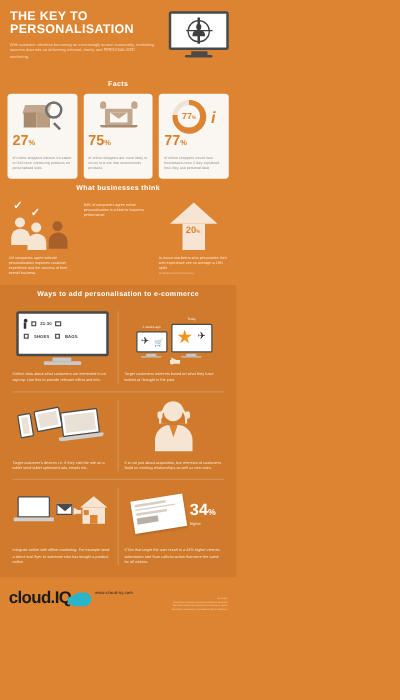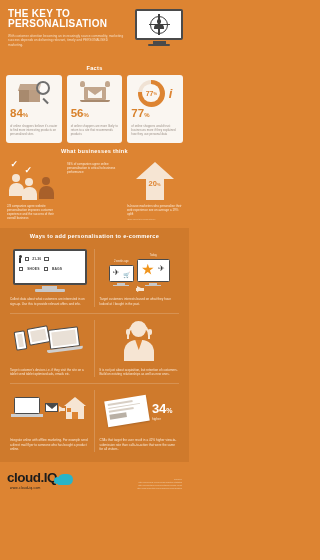--- a/index.html
+++ b/index.html
@@ -305,21 +305,21 @@
   .cta-card .ln { height:1.6px; background:#d8cfc4; margin-bottom:2px; }
   .cta-card .ln.w1 { width:70%; } .cta-card .ln.w2 { width:88%; }
   .cta-card .btn { width:17px; height:5px; background:#b9b0a5; margin-top:2px; }
   .cta-pct { text-align:left; }
   .cta-pct .big { font-size:13px; font-weight:bold; color:#ffffff; line-height:13px; }
   .cta-pct .big .sm { font-size:7px; }
   .cta-pct .sub { font-size:3.2px; color:#fbe8d5; margin-top:0px; }
 
   
   .footer { position:relative; height:46px; padding:9px 7px 0 7px; }
-  .logo-wrap { display:flex; flex-direction:column; align-items:flex-start; }
+  .logo-wrap { display:flex; flex-direction:row; align-items:flex-start; }
   .logo { display:flex; align-items:center; }
   .logo .txt { font-size:13.5px; font-weight:bold; color:#1c1c1c; letter-spacing:-.5px; line-height:14px; }
   .logo .cloud {
     width:15px; height:11px; background:#29b4c9; border-radius:7px 7px 7px 0;
     margin-left:1px; position:relative; top:1px;
   }
   .logo .cloud:before {
     content:""; position:absolute; left:-4px; top:3px; width:7px; height:7px;
     background:#29b4c9; border-radius:50%;
   }
@@ -358,35 +358,35 @@
     <div class="fact-card">
       <div class="fact-art">
         <div class="box-ico">
           <div class="bx-top"></div>
             <div class="bx-l"></div>
             <div class="bx-r"></div>
           <div class="mag-c"></div>
             <div class="mag-h"></div>
         </div>
       </div>
-      <div class="fact-pct"><span>84</span><span class="sm">%</span></div>
+      <div class="fact-pct"><span>27</span><span class="sm">%</span></div>
       <div class="fact-txt">of online shoppers believe it's easier to find more interesting products on personalised sites</div>
     </div>
 
     <div class="fact-card">
       <div class="fact-art">
         <div class="lap-ico">
           <div class="bulb l"></div>
             <div class="bulb r"></div>
           <div class="scr"></div>
             <div class="env"></div>
             <div class="bse"></div>
         </div>
       </div>
-      <div class="fact-pct"><span>56</span><span class="sm">%</span></div>
+      <div class="fact-pct"><span>75</span><span class="sm">%</span></div>
       <div class="fact-txt">of online shoppers are more likely to return to a site that recommends products</div>
     </div>
 
     <div class="fact-card">
       <div class="fact-art">
         <div class="donut">
           <div class="ring"></div>
           <div class="hole">
               <span>77</span>
               <span class="sm">%</span>

